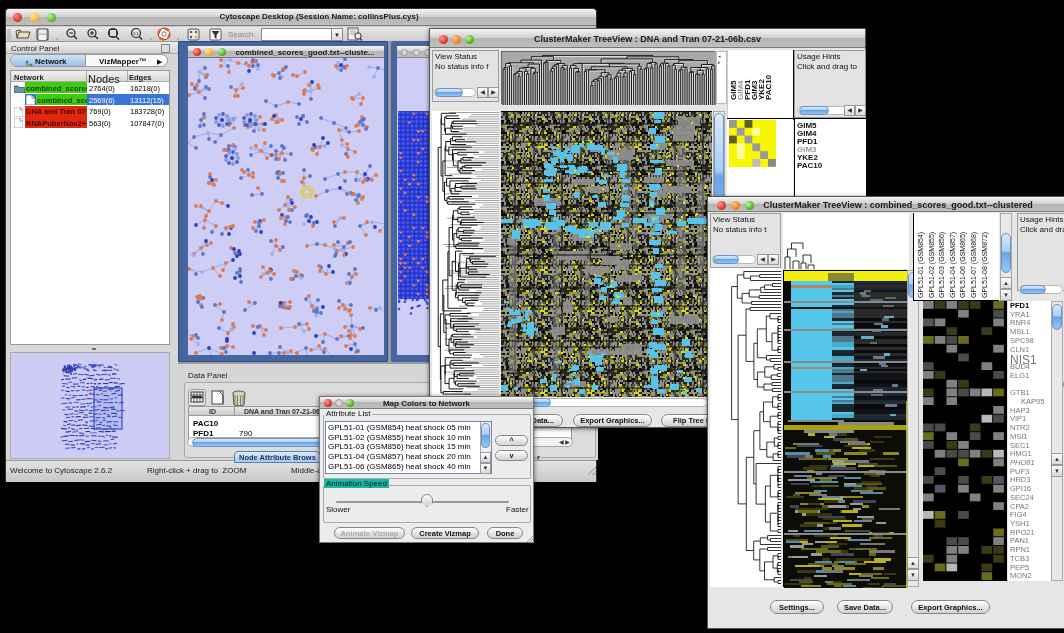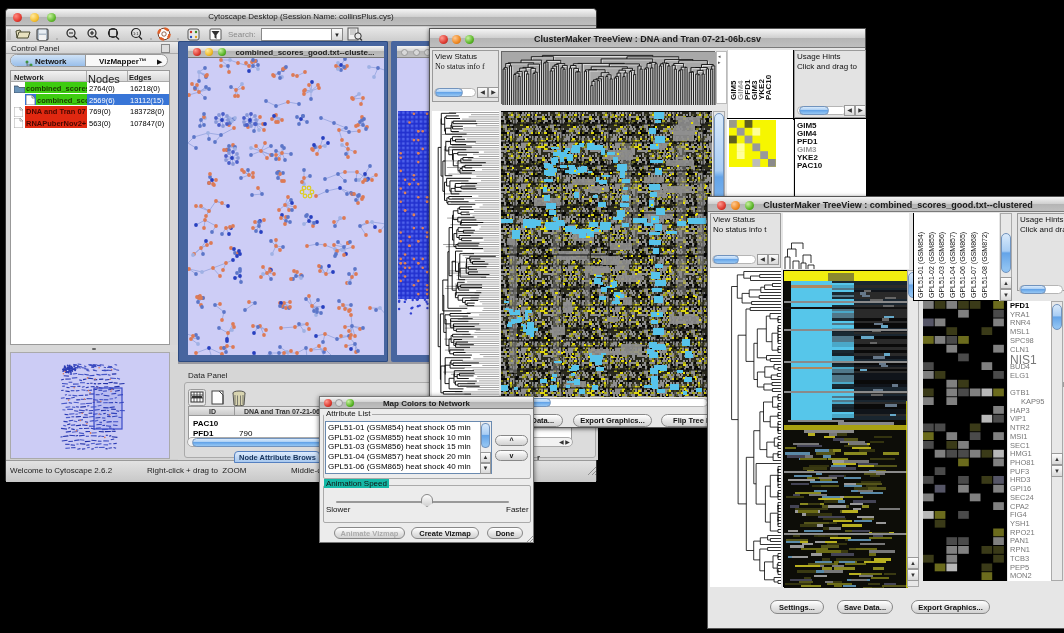--- a/index.html
+++ b/index.html
@@ -6,21 +6,21 @@
 .tbar{background:linear-gradient(#f5f5f5,#d0d0d0 48%,#b4b4b4 50%,#bfbfbf);}
 .tl{position:absolute;border-radius:50%;width:9px;height:9px;}
 .btn{position:absolute;background:linear-gradient(#fff,#e2e2e2 60%,#d2d2d2);border:1px solid #878787;border-radius:9px;font-weight:bold;color:#111;text-align:center;}
 .panel{position:absolute;background:#e3e3e3;border:1px solid #9a9a9a;}
 </style></head><body>
 <div class="abs" style="left:5px;top:8px;width:592px;height:473px;background:#cfcfcf;border:1px solid #333;border-radius:4px 4px 0 0;box-shadow:0 0 0 1px #000;">
 <div class="abs tbar" style="left:0;top:0;width:100%;height:17px;border-bottom:1px solid #7a7a7a;border-radius:4px 4px 0 0;"></div>
 <div class="tl" style="left:7px;top:4px;background:radial-gradient(circle at 3px 3px,#ff8a80,#e33a30 60%,#a02020);"></div>
 <div class="tl" style="left:24px;top:4px;background:radial-gradient(circle at 3px 3px,#ffe9a0,#f5bf30 60%,#c08a10);"></div>
 <div class="tl" style="left:41px;top:4px;background:radial-gradient(circle at 3px 3px,#c8f0a0,#62ba30 60%,#3a8a10);"></div>
-<div class="abs" style="left:0;top:3px;width:100%;text-align:center;font-size:8px;font-weight:normal;color:#1a1a1a;">Cytoscape Desktop (Session Name: collinsPlus.cys)</div>
+<div class="abs" style="left:18px;top:3px;width:100%;text-align:center;font-size:8px;font-weight:bold;color:#1a1a1a;">Cytoscape Desktop (Session Name: collinsPlus.cys)</div>
 <div class="abs" style="left:0;top:18px;width:100%;height:15px;background:linear-gradient(#e8e8e8,#cdcdcd);border-bottom:1px solid #9a9a9a;"></div>
 <div class="abs" style="left:0;top:18px;width:430px;height:15px;">
 <svg width="430" height="15">
 <path d="M2 2v11 M4 2v11" stroke="#aaa" stroke-width="1"></path>
 <g stroke="#4a4a30" fill="#e8e2c0" stroke-width="1">
 <path d="M11 11 L13 5 L24 5 L22 11 Z M11 11 L10 4 L14 3 L15 5"></path>
 </g>
 <g>
 <rect x="31" y="2" width="11" height="11" rx="1" fill="#b0bcc8" stroke="#333"></rect>
 <rect x="33" y="2.5" width="7" height="4" fill="#e8eef4"></rect>
@@ -1407,21 +1407,21 @@
       </svg></div>
 </div>
 <div class="abs" style="left:429px;top:28px;width:437px;height:400px;background:#e6e6e6;border:1px solid #555;box-shadow:0 1px 4px rgba(0,0,0,0.6);">
 <div class="abs tbar" style="left:0;top:0;width:100%;height:19px;border-bottom:1px solid #7a7a7a;"></div>
 <div class="tl" style="left:9px;top:6px;background:radial-gradient(circle at 3px 3px,#ff9a90,#dd3a30 60%,#991a10);"></div>
 <div class="tl" style="left:22px;top:6px;background:radial-gradient(circle at 3px 3px,#ffc890,#ee8820 60%,#b85a08);"></div>
 <div class="tl" style="left:35px;top:6px;background:radial-gradient(circle at 3px 3px,#c8f0a0,#5ab628 60%,#2a7a08);"></div>
 <div class="abs" style="left:0;top:5px;width:100%;text-align:center;font-size:9px;font-weight:bold;color:#1a1a1a;">ClusterMaker TreeView : DNA and Tran 07-21-06b.csv</div>
 <div class="panel" style="left:2px;top:21px;width:67px;height:52px;"></div>
 <div class="abs" style="left:5px;top:23px;font-size:8px;color:#111;">View Status</div>
-<div class="abs" style="left:5px;top:33px;font-size:8px;color:#111;white-space:nowrap;width:84px;overflow:hidden;font-family:Liberation Serif, serif;">No status info f</div>
+<div class="abs" style="left:5px;top:33px;font-size:8px;color:#111;white-space:nowrap;width:84px;overflow:hidden;">No status info f</div>
 <div style="position:absolute;left:4px;top:59px;width:42px;height:9px;background:#fff;border:1px solid #b5b5b5;border-radius:5px;"></div>
     <div style="position:absolute;left:5px;top:59px;width:28px;height:9px;background:linear-gradient(#d9eafb,#a8cdf4 45%,#64a4e8 50%,#8fc2f2 90%);border:1px solid #7193bd;border-radius:6px;"></div>
 <div style="position:absolute;left:47px;top:58px;width:11px;height:11px;background:linear-gradient(#fdfdfd,#d8d8d8);border:1px solid #9a9a9a;box-sizing:border-box;color:#333;font-size:6px;line-height:9px;text-align:center;">◀</div>
     <div style="position:absolute;left:58px;top:58px;width:11px;height:11px;background:linear-gradient(#fdfdfd,#d8d8d8);border:1px solid #9a9a9a;box-sizing:border-box;color:#333;font-size:6px;line-height:9px;text-align:center;">▶</div>
 <div class="abs" style="left:71px;top:22px;width:214px;height:53px;border:1px solid #666;"><svg width="214" height="53" style="">
         <rect width="214" height="53" fill="#a8a8a8"></rect>
         <path d="M2.1 53.0V18.0H4.2V53.0 M3.1 17.0V16.7H6.4V53.0 M8.5 53.0V14.8H10.6V53.0 M4.7 15.7V12.5H9.6V13.8 M12.8 53.0V23.5H14.9V53.0 M17.1 53.0V25.4H19.2V53.0 M13.8 22.5V22.2H18.1V24.4 M16.0 21.2V20.6H21.3V53.0 M25.6 53.0V22.9H27.8V53.0 M23.5 53.0V20.2H26.7V21.9 M18.7 19.6V17.1H25.1V19.2 M32.0 53.0V22.4H34.2V53.0 M33.1 21.4V21.2H36.3V53.0 M29.9 53.0V17.4H34.7V20.2 M21.9 16.1V16.4H32.3V16.4 M27.1 15.4V13.1H38.5V53.0 M7.2 11.5V11.8H32.8V12.1 M20.0 10.8V9.1H40.6V53.0 M42.7 53.0V11.9H44.9V53.0 M43.8 10.9V11.1H47.0V53.0 M49.2 53.0V19.9H51.3V53.0 M50.2 18.9V17.4H53.4V53.0 M51.8 16.4V15.1H55.6V53.0 M53.7 14.1V13.6H57.7V53.0 M62.0 53.0V18.2H64.1V53.0 M59.9 53.0V16.8H63.1V17.2 M61.5 15.8V14.4H66.3V53.0 M55.7 12.6V12.6H63.9V13.4 M45.4 10.1V9.4H59.8V11.6 M30.3 8.1V5.7H52.6V8.4 M68.4 53.0V17.1H70.5V53.0 M74.8 53.0V20.9H77.0V53.0 M75.9 19.9V20.8H79.1V53.0 M72.7 53.0V17.4H77.5V19.8 M69.5 16.1V14.5H75.1V16.4 M72.3 13.5V12.7H81.2V53.0 M83.4 53.0V20.2H85.5V53.0 M89.8 53.0V34.6H92.0V53.0 M90.9 33.6V30.3H94.1V53.0 M96.2 53.0V29.7H98.4V53.0 M92.5 29.3V28.8H97.3V28.7 M94.9 27.8V27.8H100.5V53.0 M97.7 26.8V25.7H102.7V53.0 M104.8 53.0V25.5H106.9V53.0 M109.1 53.0V27.9H111.2V53.0 M105.9 24.5V23.8H110.1V26.9 M100.2 24.7V21.7H108.0V22.8 M87.7 53.0V18.8H104.1V20.7 M84.5 19.2V18.8H95.9V17.8 M113.4 53.0V26.9H115.5V53.0 M114.4 25.9V25.6H117.6V53.0 M116.0 24.6V22.1H119.8V53.0 M121.9 53.0V25.6H124.1V53.0 M123.0 24.6V21.9H126.2V53.0 M117.9 21.1V19.2H124.6V20.9 M128.3 53.0V20.6H130.5V53.0 M132.6 53.0V23.6H134.8V53.0 M129.4 19.6V19.3H133.7V22.6 M121.2 18.2V17.3H131.5V18.3 M90.2 17.8V15.8H126.4V16.3 M139.0 53.0V18.1H141.2V53.0 M136.9 53.0V15.0H140.1V17.1 M108.3 14.8V12.9H138.5V14.0 M76.8 11.7V12.4H123.4V11.9 M143.3 53.0V18.0H145.5V53.0 M144.4 17.0V16.9H147.6V53.0 M149.7 53.0V16.9H151.9V53.0 M146.0 15.9V12.6H150.8V15.9 M154.0 53.0V12.7H156.2V53.0 M148.4 11.6V11.4H155.1V11.7 M100.1 11.4V7.9H151.7V10.4 M158.3 53.0V14.9H160.4V53.0 M159.4 13.9V12.9H162.6V53.0 M166.9 53.0V14.9H169.0V53.0 M164.7 53.0V12.5H167.9V13.9 M161.0 11.9V12.0H166.3V11.5 M173.3 53.0V18.1H175.4V53.0 M171.1 53.0V14.3H174.3V17.1 M177.6 53.0V19.7H179.7V53.0 M178.6 18.7V18.8H181.8V53.0 M184.0 53.0V16.4H186.1V53.0 M180.2 17.8V16.2H185.0V15.4 M172.7 13.3V12.5H182.6V15.2 M190.4 53.0V20.7H192.5V53.0 M188.2 53.0V21.3H191.5V19.7 M196.8 53.0V23.8H199.0V53.0 M194.7 53.0V23.1H197.9V22.8 M201.1 53.0V23.0H203.2V53.0 M196.3 22.1V19.4H202.2V22.0 M189.9 20.3V16.6H199.2V18.4 M205.4 53.0V17.8H207.5V53.0 M194.5 15.6V16.5H206.4V16.8 M209.7 53.0V18.1H211.8V53.0 M210.7 17.1V14.9H213.9V53.0 M200.5 15.5V13.5H212.3V13.9 M177.7 11.5V9.7H206.4V12.5 M163.6 11.0V8.6H192.0V8.7 M125.9 6.9V5.8H177.8V7.6 M41.4 4.7V4.4H151.9V4.8" stroke="#e8e8e8" stroke-width="0.9" fill="none"></path>
         <path d="M1.1 53.0V17.0H3.2V53.0 M2.1 17.0V15.7H5.4V53.0 M7.5 53.0V13.8H9.6V53.0 M3.7 15.7V11.5H8.6V13.8 M11.8 53.0V22.5H13.9V53.0 M16.1 53.0V24.4H18.2V53.0 M12.8 22.5V21.2H17.1V24.4 M15.0 21.2V19.6H20.3V53.0 M24.6 53.0V21.9H26.8V53.0 M22.5 53.0V19.2H25.7V21.9 M17.7 19.6V16.1H24.1V19.2 M31.0 53.0V21.4H33.2V53.0 M32.1 21.4V20.2H35.3V53.0 M28.9 53.0V16.4H33.7V20.2 M20.9 16.1V15.4H31.3V16.4 M26.1 15.4V12.1H37.5V53.0 M6.2 11.5V10.8H31.8V12.1 M19.0 10.8V8.1H39.6V53.0 M41.7 53.0V10.9H43.9V53.0 M42.8 10.9V10.1H46.0V53.0 M48.2 53.0V18.9H50.3V53.0 M49.2 18.9V16.4H52.4V53.0 M50.8 16.4V14.1H54.6V53.0 M52.7 14.1V12.6H56.7V53.0 M61.0 53.0V17.2H63.1V53.0 M58.9 53.0V15.8H62.1V17.2 M60.5 15.8V13.4H65.3V53.0 M54.7 12.6V11.6H62.9V13.4 M44.4 10.1V8.4H58.8V11.6 M29.3 8.1V4.7H51.6V8.4 M67.4 53.0V16.1H69.5V53.0 M73.8 53.0V19.9H76.0V53.0 M74.9 19.9V19.8H78.1V53.0 M71.7 53.0V16.4H76.5V19.8 M68.5 16.1V13.5H74.1V16.4 M71.3 13.5V11.7H80.2V53.0 M82.4 53.0V19.2H84.5V53.0 M88.8 53.0V33.6H91.0V53.0 M89.9 33.6V29.3H93.1V53.0 M95.2 53.0V28.7H97.4V53.0 M91.5 29.3V27.8H96.3V28.7 M93.9 27.8V26.8H99.5V53.0 M96.7 26.8V24.7H101.7V53.0 M103.8 53.0V24.5H105.9V53.0 M108.1 53.0V26.9H110.2V53.0 M104.9 24.5V22.8H109.1V26.9 M99.2 24.7V20.7H107.0V22.8 M86.7 53.0V17.8H103.1V20.7 M83.5 19.2V17.8H94.9V17.8 M112.4 53.0V25.9H114.5V53.0 M113.4 25.9V24.6H116.6V53.0 M115.0 24.6V21.1H118.8V53.0 M120.9 53.0V24.6H123.1V53.0 M122.0 24.6V20.9H125.2V53.0 M116.9 21.1V18.2H123.6V20.9 M127.3 53.0V19.6H129.5V53.0 M131.6 53.0V22.6H133.8V53.0 M128.4 19.6V18.3H132.7V22.6 M120.2 18.2V16.3H130.5V18.3 M89.2 17.8V14.8H125.4V16.3 M138.0 53.0V17.1H140.2V53.0 M135.9 53.0V14.0H139.1V17.1 M107.3 14.8V11.9H137.5V14.0 M75.8 11.7V11.4H122.4V11.9 M142.3 53.0V17.0H144.5V53.0 M143.4 17.0V15.9H146.6V53.0 M148.7 53.0V15.9H150.9V53.0 M145.0 15.9V11.6H149.8V15.9 M153.0 53.0V11.7H155.2V53.0 M147.4 11.6V10.4H154.1V11.7 M99.1 11.4V6.9H150.7V10.4 M157.3 53.0V13.9H159.4V53.0 M158.4 13.9V11.9H161.6V53.0 M165.9 53.0V13.9H168.0V53.0 M163.7 53.0V11.5H166.9V13.9 M160.0 11.9V11.0H165.3V11.5 M172.3 53.0V17.1H174.4V53.0 M170.1 53.0V13.3H173.3V17.1 M176.6 53.0V18.7H178.7V53.0 M177.6 18.7V17.8H180.8V53.0 M183.0 53.0V15.4H185.1V53.0 M179.2 17.8V15.2H184.0V15.4 M171.7 13.3V11.5H181.6V15.2 M189.4 53.0V19.7H191.5V53.0 M187.2 53.0V20.3H190.5V19.7 M195.8 53.0V22.8H198.0V53.0 M193.7 53.0V22.1H196.9V22.8 M200.1 53.0V22.0H202.2V53.0 M195.3 22.1V18.4H201.2V22.0 M188.9 20.3V15.6H198.2V18.4 M204.4 53.0V16.8H206.5V53.0 M193.5 15.6V15.5H205.4V16.8 M208.7 53.0V17.1H210.8V53.0 M209.7 17.1V13.9H212.9V53.0 M199.5 15.5V12.5H211.3V13.9 M176.7 11.5V8.7H205.4V12.5 M162.6 11.0V7.6H191.0V8.7 M124.9 6.9V4.8H176.8V7.6 M40.4 4.7V3.4H150.9V4.8" stroke="#111" stroke-width="0.9" fill="none"></path>
       </svg></div>
 <div class="abs" style="left:286px;top:22px;width:11px;height:53px;background:#fff;border:1px solid #bbb;"></div>
@@ -2688,21 +2688,21 @@
 <div class="abs" style="left:302px;top:173.8px;font-size:7.5px;font-weight:normal;color:#777;">ELG1</div>
 <div class="abs" style="left:302px;top:182.5px;font-size:7.5px;font-weight:normal;color:#777;margin-left:48px;">MAK31</div>
 <div class="abs" style="left:302px;top:191.2px;font-size:7.5px;font-weight:normal;color:#777;">GTB1</div>
 <div class="abs" style="left:302px;top:199.9px;font-size:7.5px;font-weight:normal;color:#777;margin-left:11px;">KAP95</div>
 <div class="abs" style="left:302px;top:208.6px;font-size:7.5px;font-weight:normal;color:#777;">HAP3</div>
 <div class="abs" style="left:302px;top:217.4px;font-size:7.5px;font-weight:normal;color:#777;">VIP1</div>
 <div class="abs" style="left:302px;top:226.1px;font-size:7.5px;font-weight:normal;color:#777;">NTR2</div>
 <div class="abs" style="left:302px;top:234.8px;font-size:7.5px;font-weight:normal;color:#777;">MSI1</div>
 <div class="abs" style="left:302px;top:243.5px;font-size:7.5px;font-weight:normal;color:#777;">SEC1</div>
 <div class="abs" style="left:302px;top:252.2px;font-size:7.5px;font-weight:normal;color:#777;">HMG1</div>
-<div class="abs" style="left:302px;top:261.0px;font-size:7.5px;font-weight:normal;color:#777;">PHO81</div>
+<div class="abs" style="left:302px;top:261.0px;font-size:7.5px;font-weight:normal;color:#777;font-style:italic;">PHO81</div>
 <div class="abs" style="left:302px;top:269.7px;font-size:7.5px;font-weight:normal;color:#777;">PUF3</div>
 <div class="abs" style="left:302px;top:278.4px;font-size:7.5px;font-weight:normal;color:#777;">HRD3</div>
 <div class="abs" style="left:302px;top:287.1px;font-size:7.5px;font-weight:normal;color:#777;">GPI16</div>
 <div class="abs" style="left:302px;top:295.8px;font-size:7.5px;font-weight:normal;color:#777;">SEC24</div>
 <div class="abs" style="left:302px;top:304.6px;font-size:7.5px;font-weight:normal;color:#777;">CPA2</div>
 <div class="abs" style="left:302px;top:313.3px;font-size:7.5px;font-weight:normal;color:#777;">FIG4</div>
 <div class="abs" style="left:302px;top:322.0px;font-size:7.5px;font-weight:normal;color:#777;">YSH1</div>
 <div class="abs" style="left:302px;top:330.7px;font-size:7.5px;font-weight:normal;color:#777;">RPO21</div>
 <div class="abs" style="left:302px;top:339.4px;font-size:7.5px;font-weight:normal;color:#777;">PAN1</div>
 <div class="abs" style="left:302px;top:348.2px;font-size:7.5px;font-weight:normal;color:#777;">RPN1</div>

